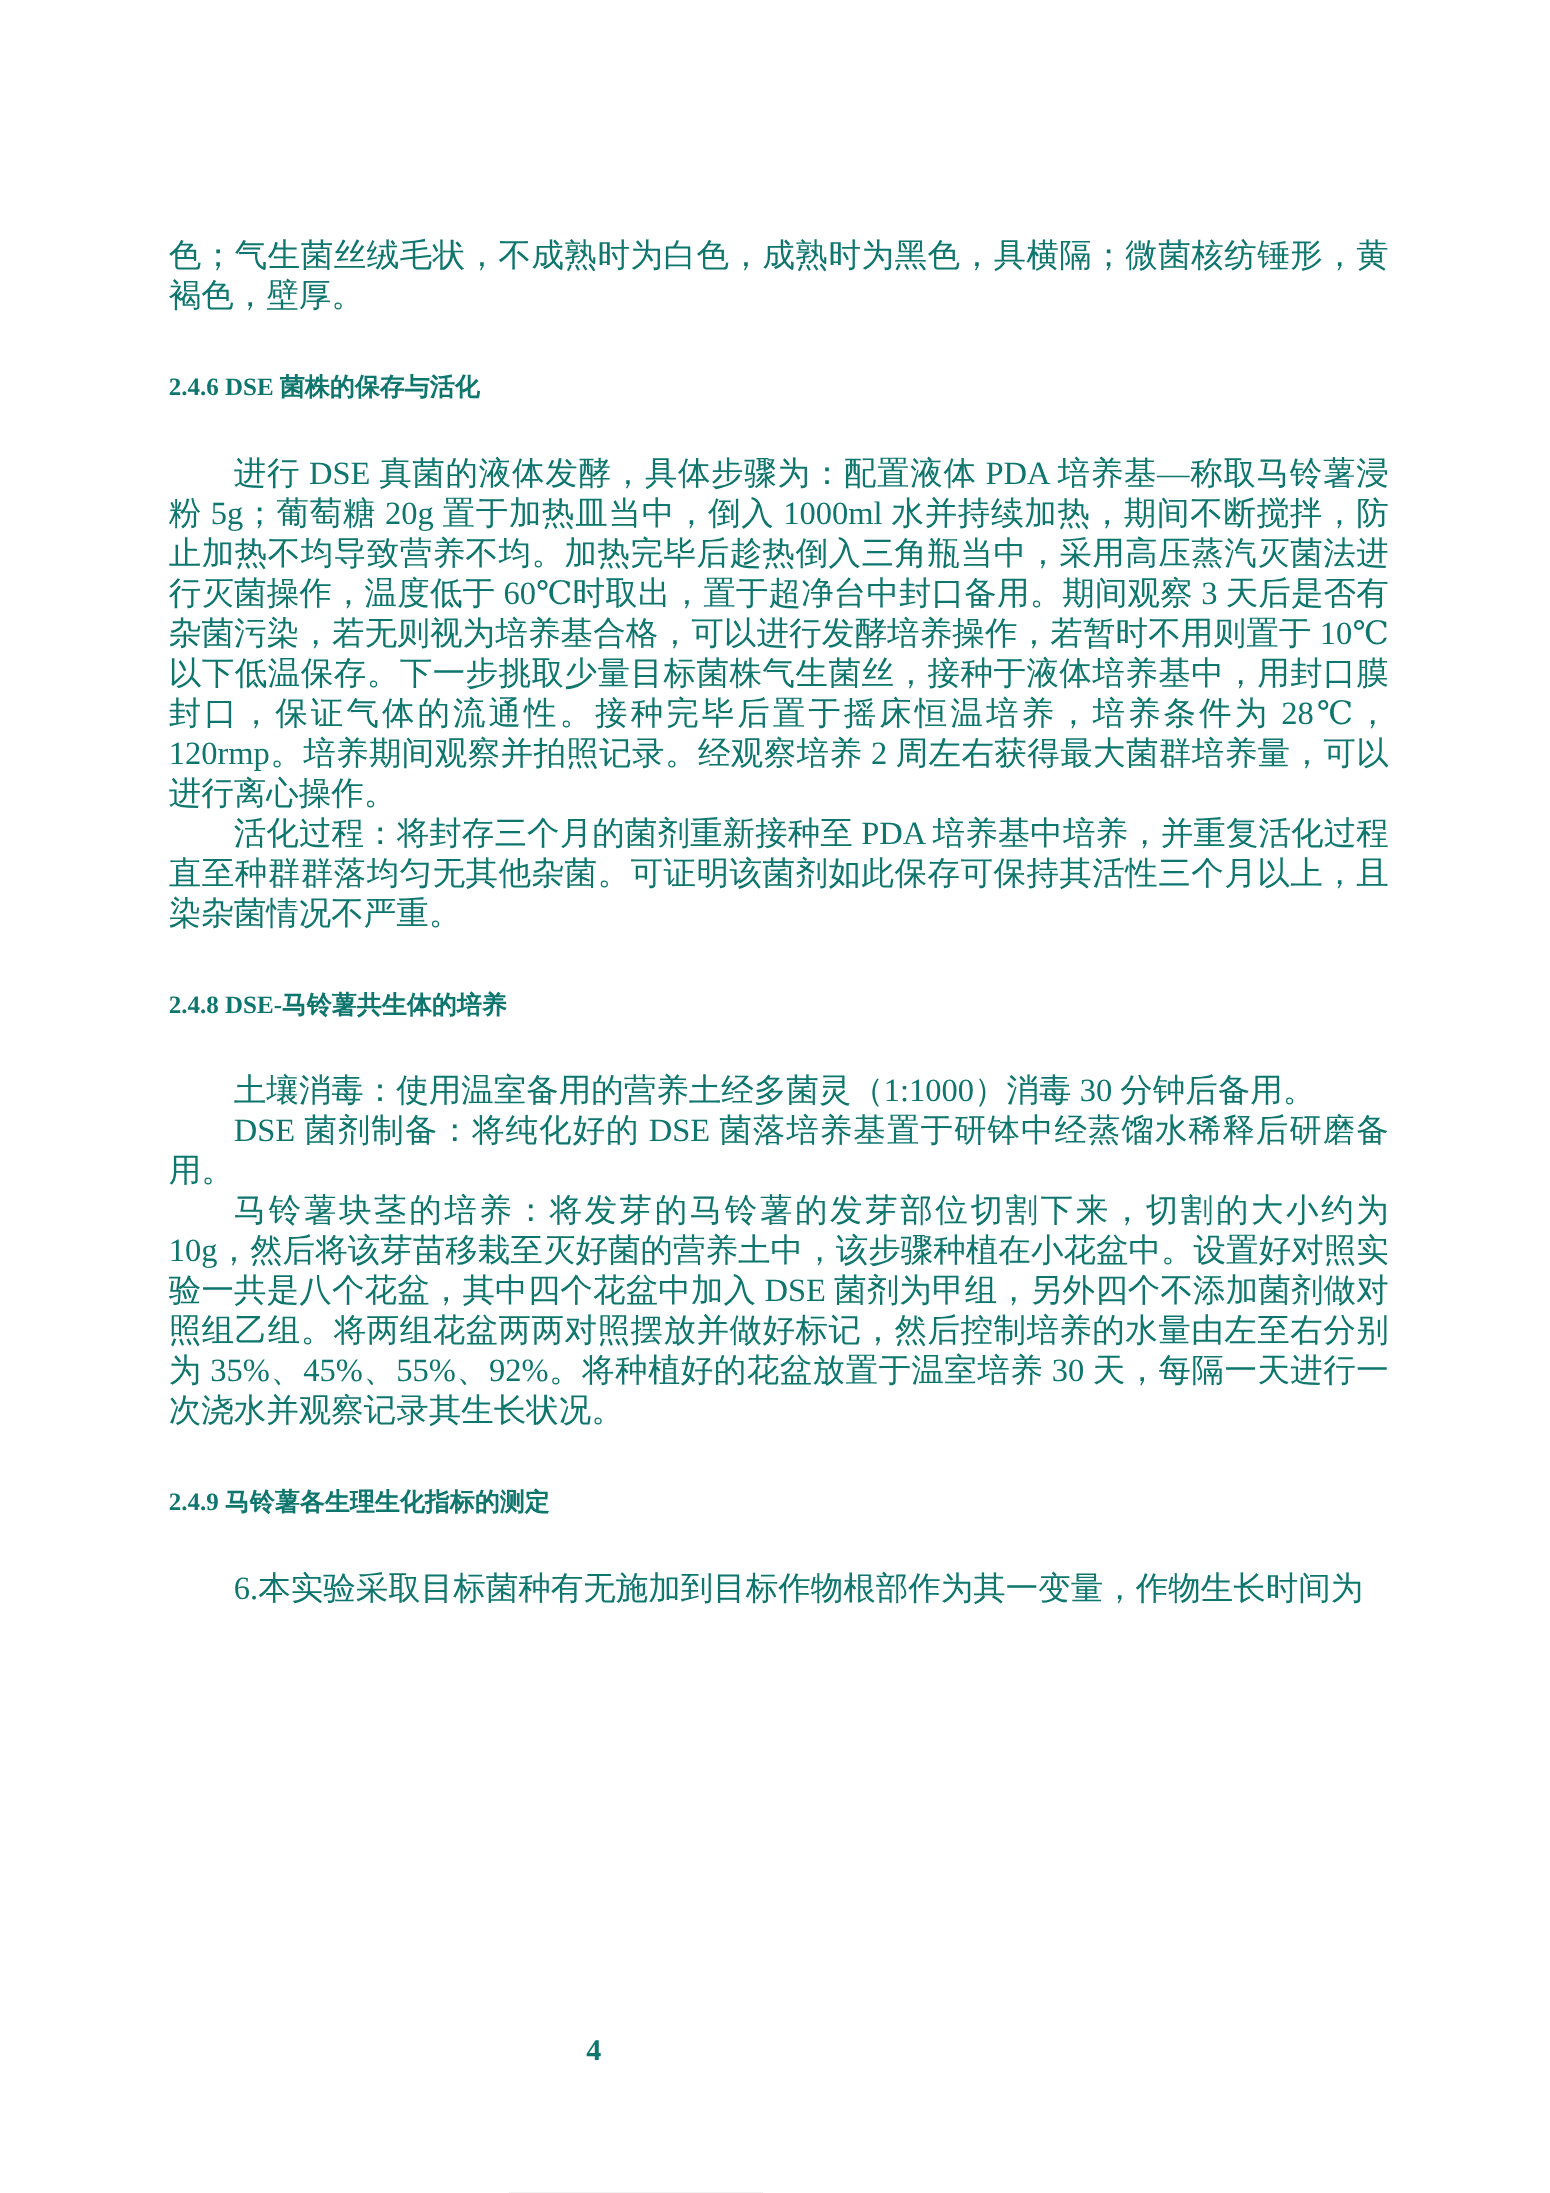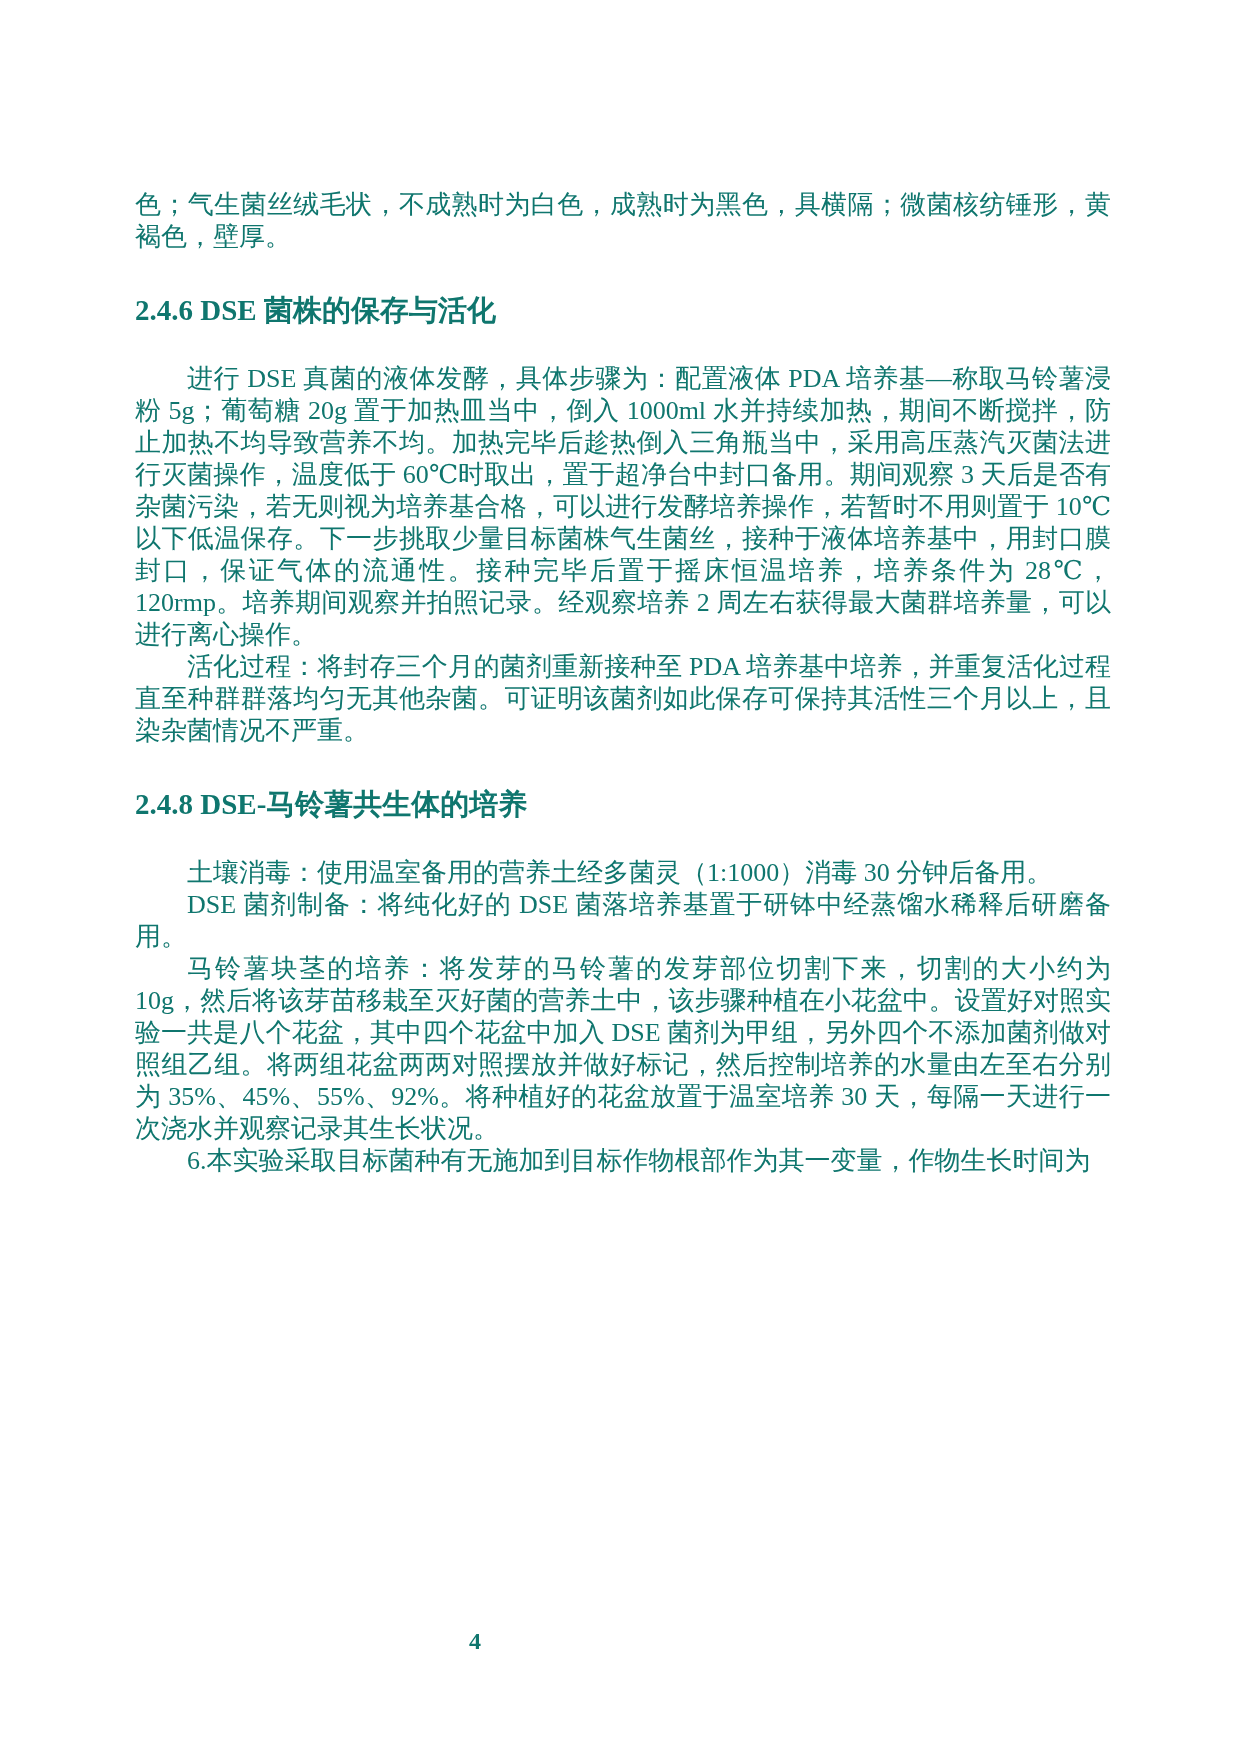--- a/index.html
+++ b/index.html
@@ -30,21 +30,21 @@
   .para {
     margin: 0;
     padding: 0;
     text-indent: 2em;
   }
   .para.continued {
     text-indent: 0;
   }
   .heading {
     margin: 40px 0 36px 0;
-    font-size: 29px;
+    font-size: 20px;
     line-height: 34px;
     font-weight: 700;
     text-align: left;
     text-indent: 0;
   }
   .page-number {
     position: absolute;
     left: 453px;
     top: 1628px;
     width: 44px;
@@ -71,19 +71,20 @@
 
 
     <h2 class="heading">2.4.8 DSE-马铃薯共生体的培养</h2>
 
     <p class="para">土壤消毒：使用温室备用的营养土经多菌灵（1:1000）消毒 30 分钟后备用。</p>
 
     <p class="para">DSE 菌剂制备：将纯化好的 DSE 菌落培养基置于研钵中经蒸馏水稀释后研磨备用。</p>
 
     <p class="para">马铃薯块茎的培养：将发芽的马铃薯的发芽部位切割下来，切割的大小约为 10g，然后将该芽苗移栽至灭好菌的营养土中，该步骤种植在小花盆中。设置好对照实验一共是八个花盆，其中四个花盆中加入 DSE 菌剂为甲组，另外四个不添加菌剂做对照组乙组。将两组花盆两两对照摆放并做好标记，然后控制培养的水量由左至右分别为 35%、45%、55%、92%。将种植好的花盆放置于温室培养 30 天，每隔一天进行一次浇水并观察记录其生长状况。</p>
 
+    <h2 class="heading">2.4.9 马铃薯各生理生化指标的测定</h2>
 
     <p class="para">6.本实验采取目标菌种有无施加到目标作物根部作为其一变量，作物生长时间为</p>
 
   </div>
 
   <div class="page-number">4</div>
 </div>
 
 </body></html>

